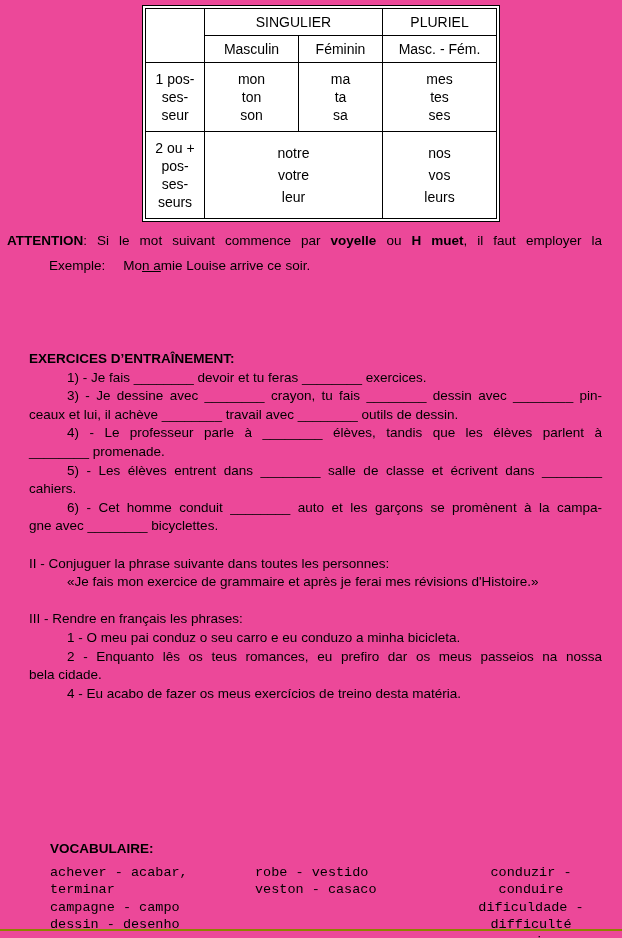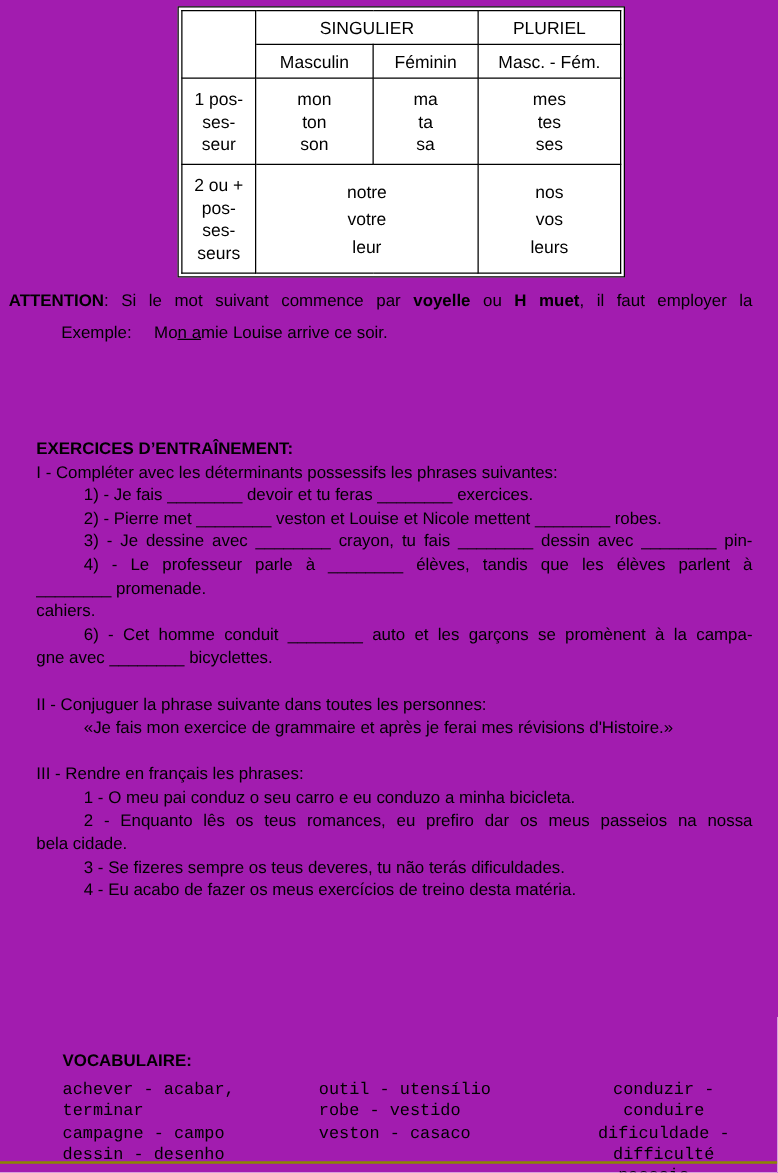--- a/index.html
+++ b/index.html
@@ -1,20 +1,20 @@
 <!DOCTYPE html>
 <html><head>
 <meta charset="utf-8">
 <style>
   html, body { margin: 0; padding: 0; background: #fff; }
   #page {
     position: relative;
     width: 622px;
     height: 938px;
-    background: #a21caf;
+    background: #ec4899;
     color: #000;
     font-family: "Liberation Sans", "DejaVu Sans", sans-serif;
     font-size: 13.5px;
     overflow: hidden;
   }
 
   
   .table-wrap {
     position: absolute;
     top: 5px;
@@ -129,54 +129,52 @@
     <div class="ln just">
       <b>ATTENTION</b><span>: Si le mot suivant commence par </span><b>voyelle</b><span> ou </span><b>H muet</b><span>, il faut employer la</span>
     </div>
     <div class="ln exemple">
       <span>Exemple:</span><span class="ex-sentence"><span>Mo</span><span class="u">n a</span><span>mie Louise arrive ce soir.</span></span>
     </div>
   </div>
 
   <div id="exercises" class="block">
     <div class="ln heading">EXERCICES D’ENTRAÎNEMENT:</div>
-    <div class="ln">I - Compléter avec les déterminants possessifs les phrases suivantes:</div>
 
     <div class="ln indent">1) - Je fais ________ devoir et tu feras ________ exercices.</div>
-    <div class="ln indent">2) - Pierre met ________ veston et Louise et Nicole mettent ________ robes.</div>
     <div class="ln indent just">3) - Je dessine avec ________ crayon, tu fais ________ dessin avec ________ pin-</div>
+    <div class="ln">ceaux et lui, il achève ________ travail avec ________ outils de dessin.</div>
     <div class="ln indent just">4) - Le professeur parle à ________ élèves, tandis que les élèves parlent à</div>
     <div class="ln">________ promenade.</div>
+    <div class="ln indent just">5) - Les élèves entrent dans ________ salle de classe et écrivent dans ________</div>
     <div class="ln">cahiers.</div>
     <div class="ln indent just">6) - Cet homme conduit ________ auto et les garçons se promènent à la campa-</div>
     <div class="ln">gne avec ________ bicyclettes.</div>
 
     <div class="ln"></div>
     <div class="ln">II - Conjuguer la phrase suivante dans toutes les personnes:</div>
     <div class="ln indent">«Je fais mon exercice de grammaire et après je ferai mes révisions d'Histoire.»</div>
 
     <div class="ln"></div>
     <div class="ln">III - Rendre en français les phrases:</div>
     <div class="ln indent">1 - O meu pai conduz o seu carro e eu conduzo a minha bicicleta.</div>
     <div class="ln indent just">2 - Enquanto lês os teus romances, eu prefiro dar os meus passeios na nossa</div>
     <div class="ln">bela cidade.</div>
-    <div class="ln indent">3 - Se fizeres sempre os teus deveres, tu não terás dificuldades.</div>
     <div class="ln indent">4 - Eu acabo de fazer os meus exercícios de treino desta matéria.</div>
   </div>
 
   <div id="vocab" class="block">
     <div class="heading">VOCABULAIRE:</div>
     <div class="vocab-cols">
       <div class="vocab-col vc1">
         <div>achever - acabar, terminar</div>
         <div>campagne - campo</div>
         <div>dessin - desenho</div>
       </div>
       <div class="vocab-col vc2">
-        <div>outil - utensílio</div>
         <div>robe - vestido</div>
         <div>veston - casaco</div>
       </div>
       <div class="vocab-col vc3">
         <div>conduzir - conduire</div>
         <div>dificuldade - difficulté</div>
         <div>passeio - promenade</div>
         <div>romance - roman</div>
       </div>
     </div>

